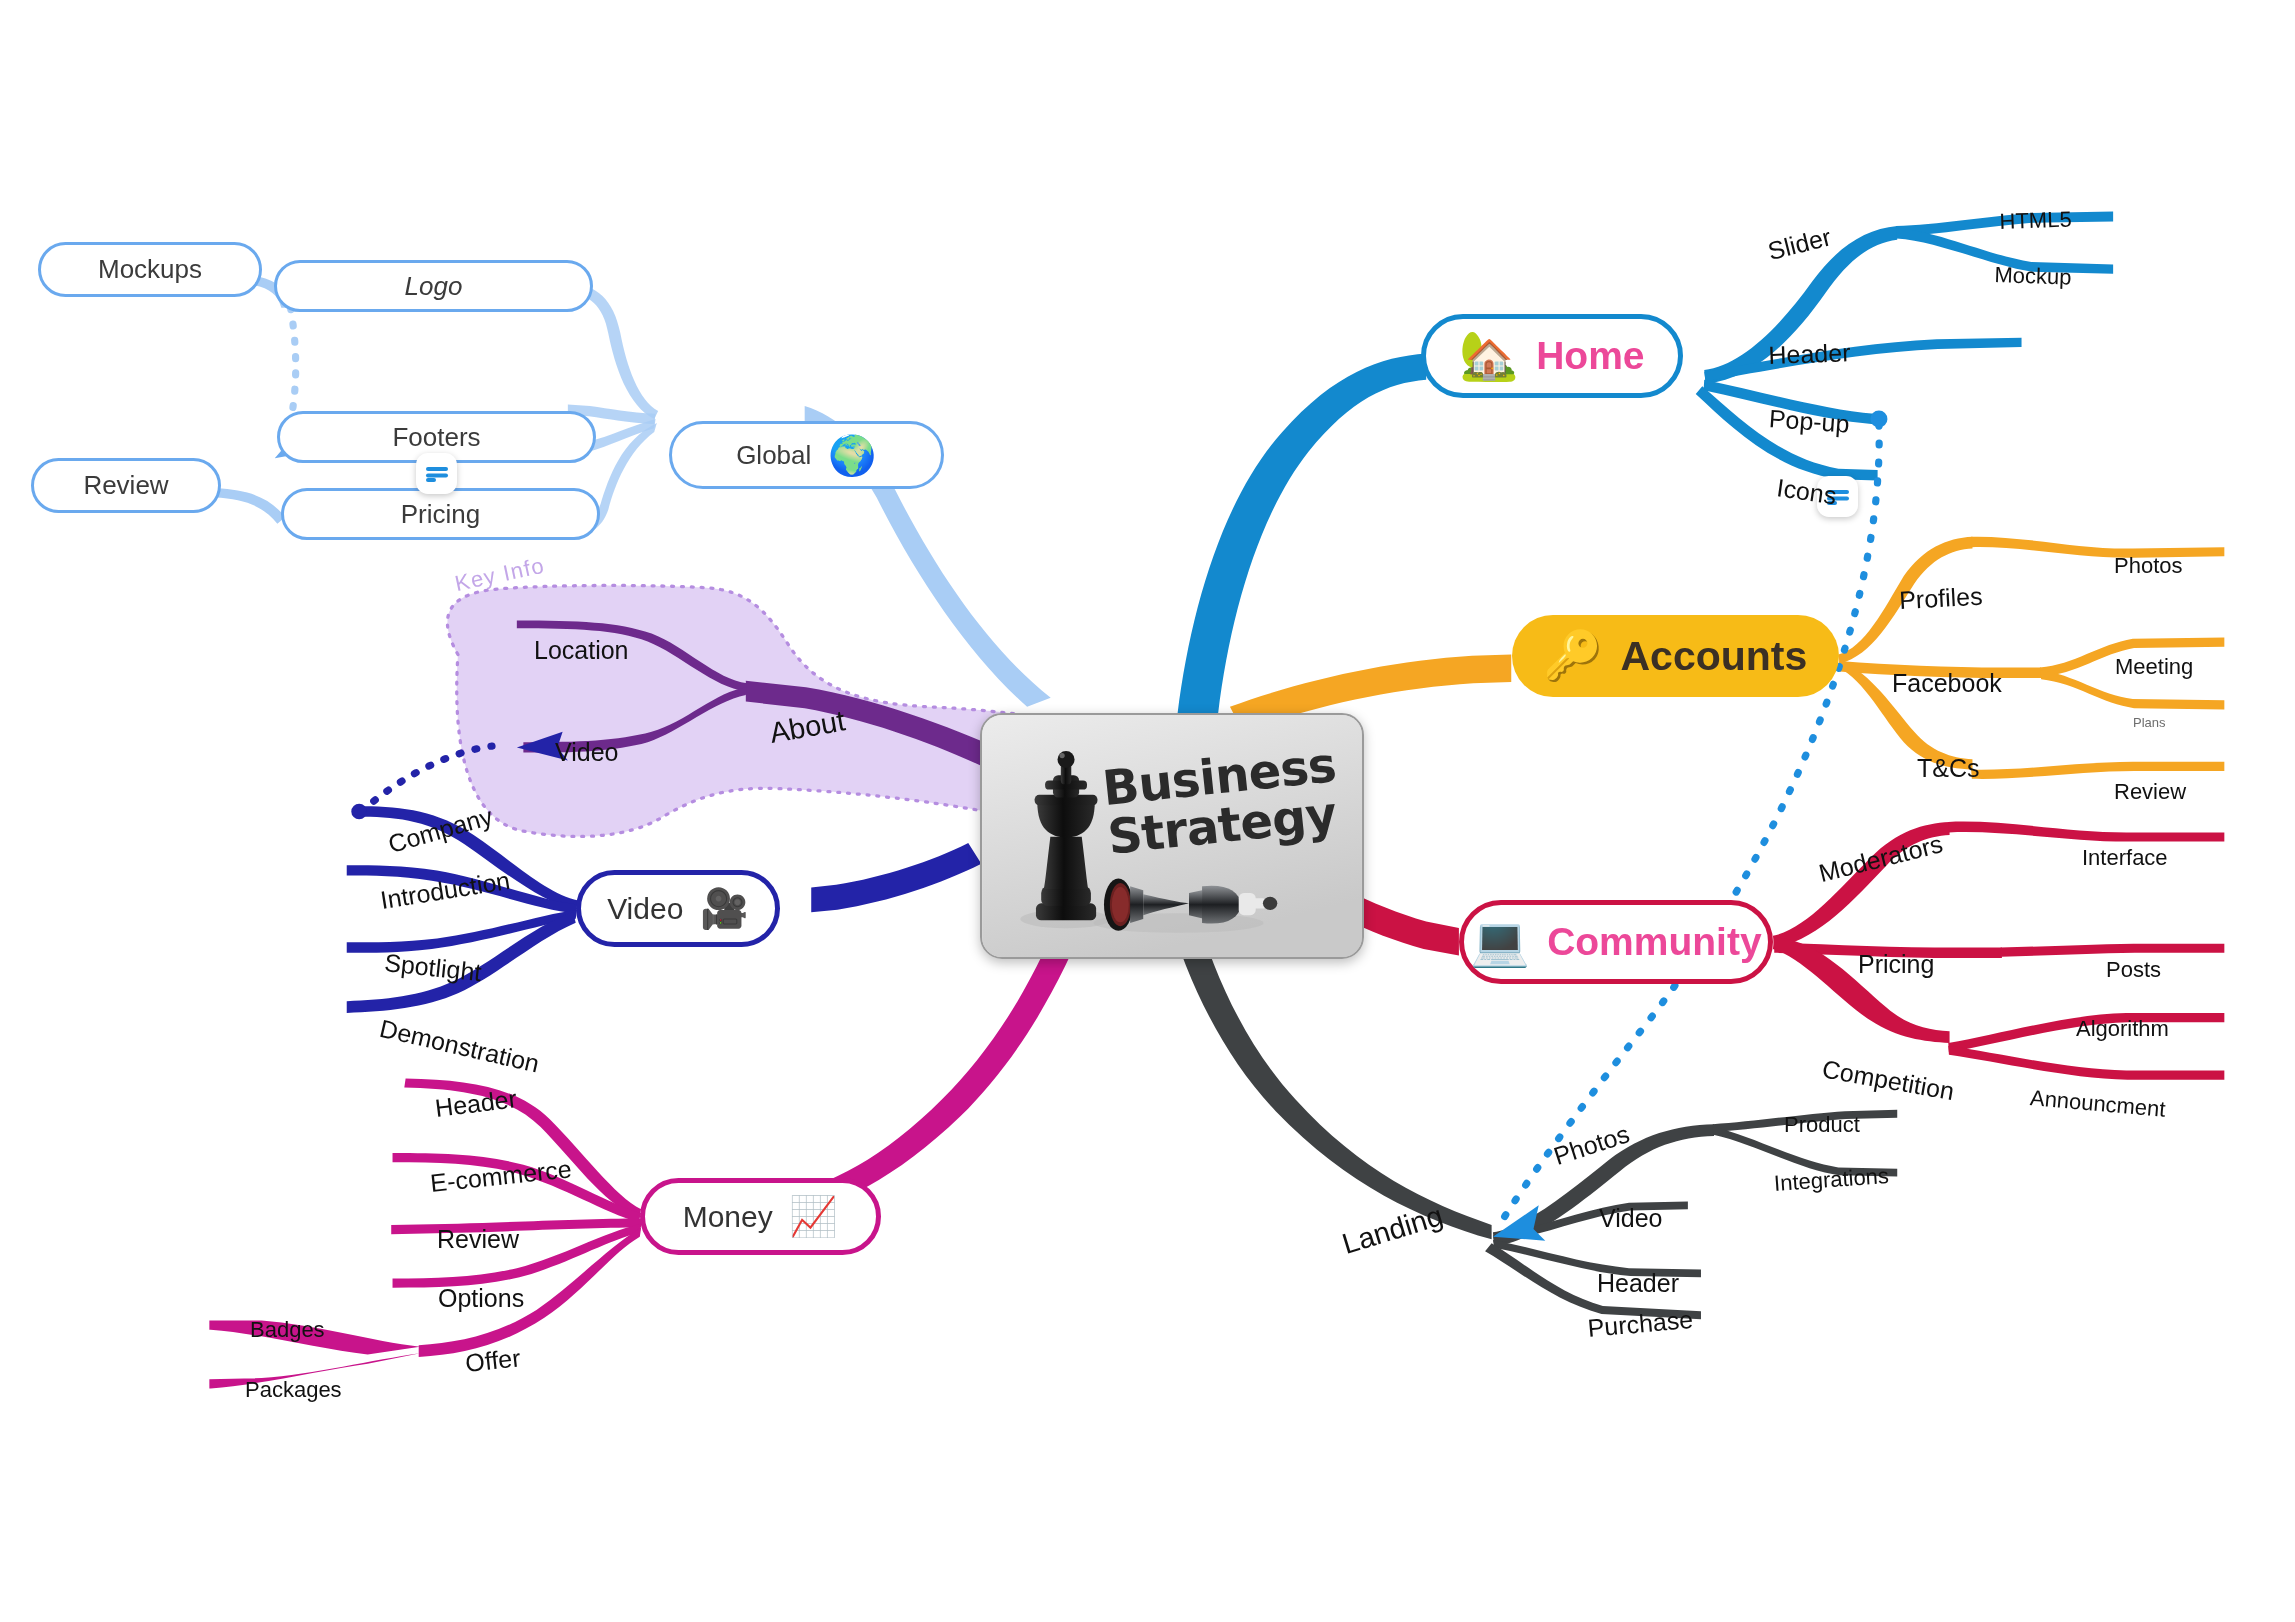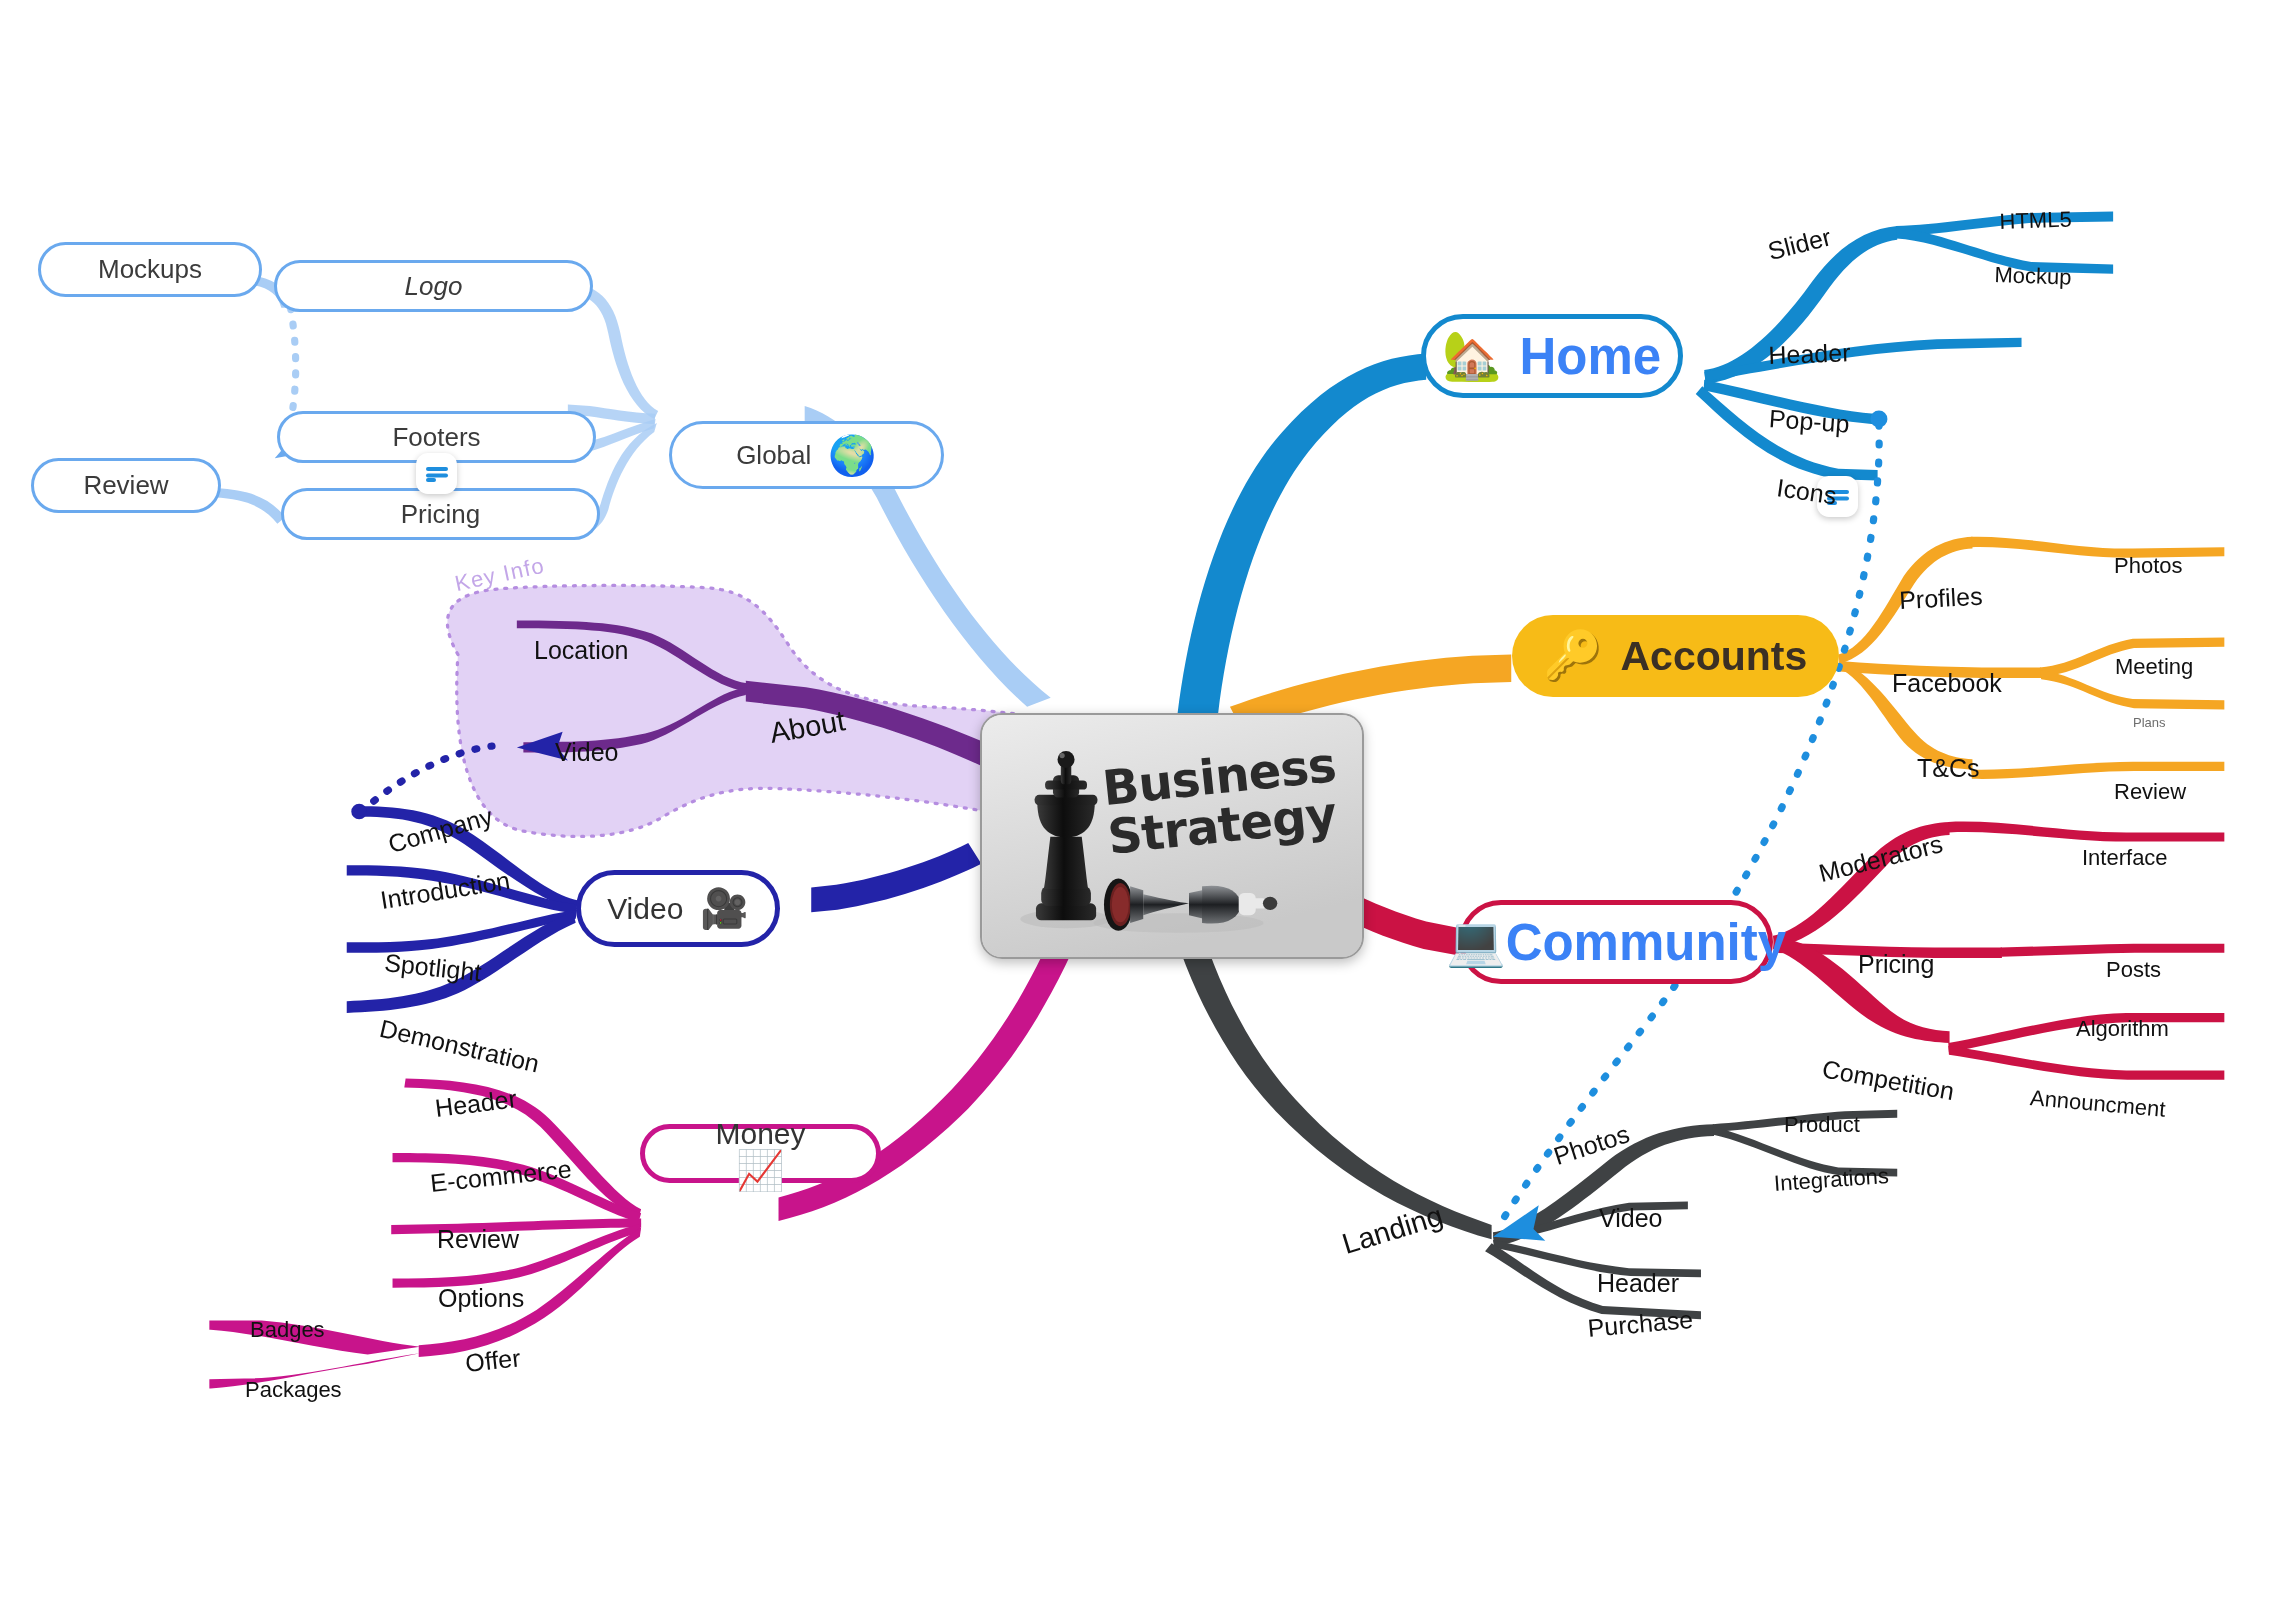--- a/index.html
+++ b/index.html
@@ -20,21 +20,21 @@
     border-radius:654px;background:#ffffff;
   }
   .pill .ntext{color:#333;}
 
   
   .pill-lblue{border:3.3px solid #6aa9ee;}
   .pill-lblue .ntext{font-size:26px;color:#3b3b3b;}
 
   
   .main-node{border-width:5.9px;border-style:solid;}
-  .main-node .ntext{font-size:51px;font-weight:bold;color:#3b82f6;}
+  .main-node .ntext{font-size:39px;font-weight:bold;color:#ec4899;}
 
   .n-home{border-color:#1389ce;}
   .n-community{border-color:#cb1244;}
   .n-accounts{background:#f7bb17;border:none;border-radius:654px;}
   .n-accounts .ntext{font-size:41px;font-weight:bold;color:#3b3024;}
   .n-video{border-color:#2323a8;}
   .n-video .ntext{font-size:30px;font-weight:normal;color:#333;}
   .n-money{border-color:#c8148b;}
   .n-money .ntext{font-size:30px;font-weight:normal;color:#333;}
 
@@ -325,21 +325,21 @@
     <span class="gap"></span>
     <span class="ntext">Community</span>
   </div>
 
   <div class="node pill main-node n-video" style="left:576px;top:870px;width:204px;height:77px;">
     <span class="ntext">Video</span>
     <span class="gap"></span>
     <span class="emoji sm">🎥</span>
   </div>
 
-  <div class="node pill main-node n-money" style="left:640px;top:1124px;width:241px;height:59px;flex-direction:column;">
+  <div class="node pill main-node n-money" style="left:640px;top:1178px;width:241px;height:77px;">
     <span class="ntext">Money</span>
     <span class="gap"></span>
     <span class="emoji sm">📈</span>
   </div>
 
   <div class="node pill pill-lblue" style="left:669px;top:389px;width:275px;height:68px;margin-top:32px;">
     <span class="ntext">Global</span>
     <span class="gap"></span>
     <span class="emoji sm">🌍</span>
   </div>

